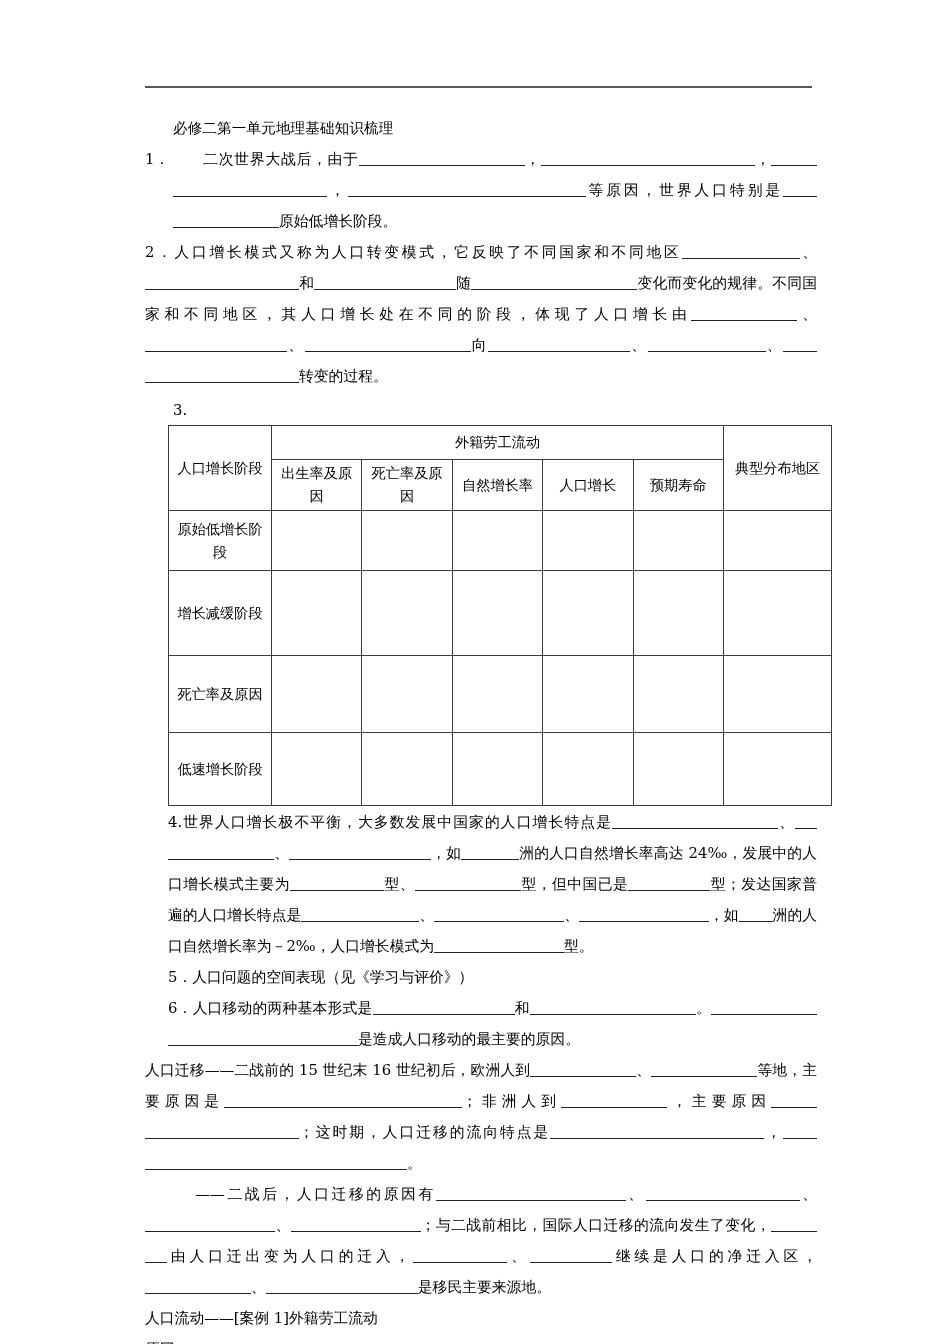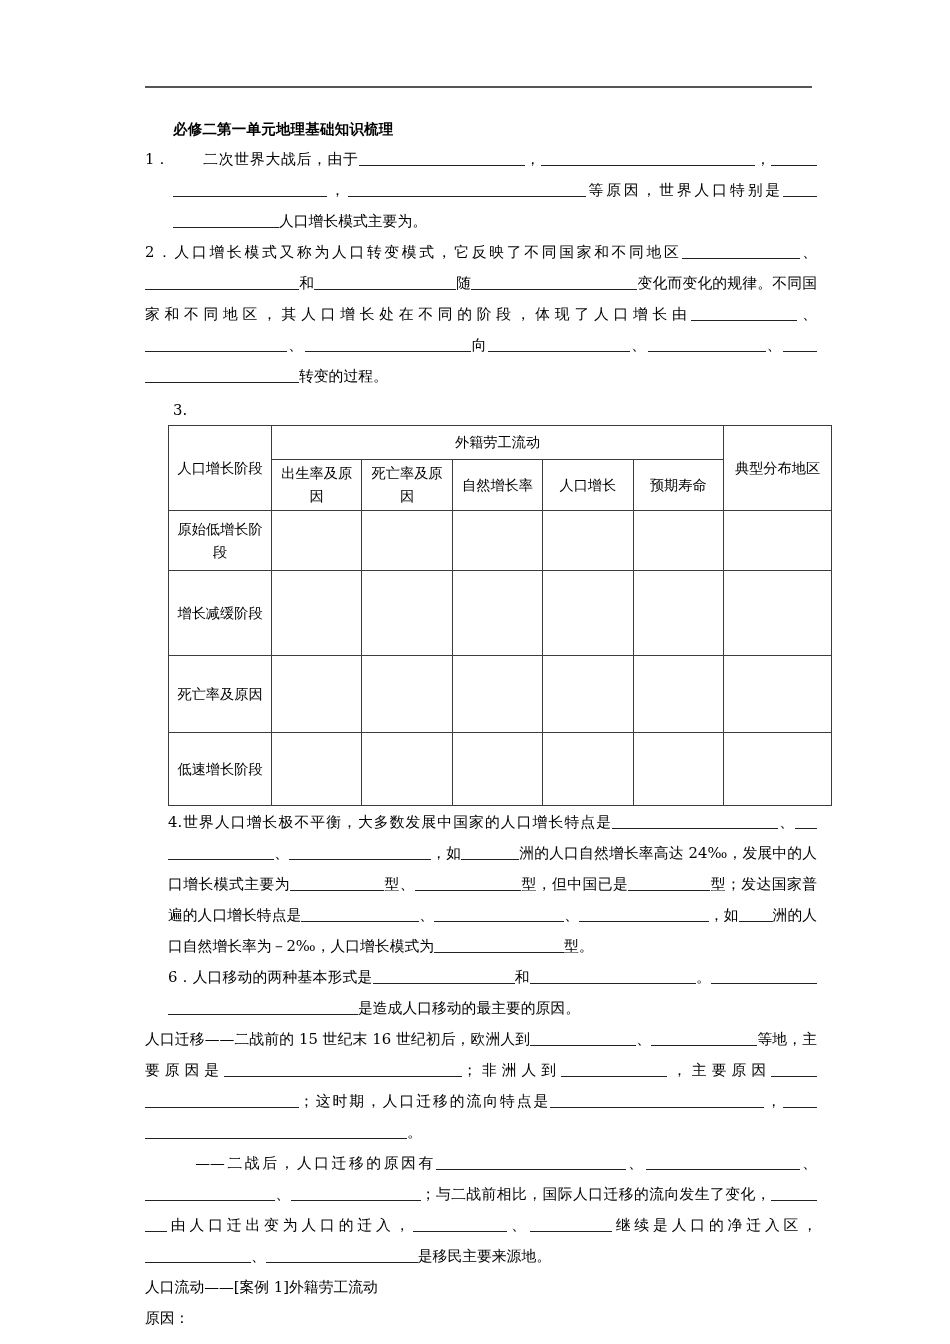--- a/index.html
+++ b/index.html
@@ -36,21 +36,21 @@
 
   
   .content {
     position: absolute;
     left: 145px;
     top: 118px;
     width: 672px;
   }
 
   .doc-title {
-    font-weight: bold;
+    font-weight: normal;
     font-size: 14.5px;
     line-height: 21px;
     margin: 0 0 4px 28px;
     letter-spacing: 0.2px;
   }
 
   
   .item {
     font-size: 14.8px;
     line-height: 31px;
@@ -163,21 +163,21 @@
 
 <div class="page">
 
   <div class="header-rule"></div>
 
   <div class="content">
 
     <div class="doc-title">必修二第一单元地理基础知识梳理</div>
 
     <div class="item indent-num">
-      <span class="num">1．</span><span class="lead-in"></span><span>二次世界大战后，由于</span><span class="blank b14"></span><span>，</span><span class="blank b18"></span><span>，</span><span class="blank b4"></span><span class="blank b13"></span><span>，</span><span class="blank b20"></span><span>等原因，世界人口特别是</span><span class="blank b3"></span><span class="blank b9"></span><span>人口增长模式主要为。</span>
+      <span class="num">1．</span><span class="lead-in"></span><span>二次世界大战后，由于</span><span class="blank b14"></span><span>，</span><span class="blank b18"></span><span>，</span><span class="blank b4"></span><span class="blank b13"></span><span>，</span><span class="blank b20"></span><span>等原因，世界人口特别是</span><span class="blank b3"></span><span class="blank b9"></span><span>原始低增长阶段。</span>
     </div>
 
     <div class="item">
       <span>2．</span><span>人口增长模式又称为人口转变模式，它反映了不同国家和不同地区</span><span class="blank b10"></span><span>、</span><span class="blank b13"></span><span>和</span><span class="blank b12"></span><span>随</span><span class="blank b14"></span><span>变化而变化的规律。</span><span>不同国家和不同地区，其人口增长处在不同的阶段，体现了人口增长由</span><span class="blank b9"></span><span>、</span><span class="blank b12"></span><span>、</span><span class="blank b14"></span><span>向</span><span class="blank b12"></span><span>、</span><span class="blank b10"></span><span>、</span><span class="blank b3"></span><span class="blank b13"></span><span>转变的过程。</span>
     </div>
 
     <div class="sec3-num">3.</div>
 
     <div class="tbl-wrap">
       <table class="grid">
@@ -232,20 +232,23 @@
             <td></td>
           </tr>
         </tbody>
       </table>
     </div>
 
     <div class="item" style="margin-left:23px">
       <span>4.</span><span>世界人口增长极不平衡，大多数发展中国家的人口增长特点是</span><span class="blank b14"></span><span>、</span><span class="blank b2"></span><span class="blank b9"></span><span>、</span><span class="blank b12"></span><span>，如</span><span class="blank b5"></span><span>洲的人口自然增长率高达 24‰，发展中的</span><span>人口增长模式主要为</span><span class="blank b8"></span><span>型、</span><span class="blank b9"></span><span>型，但中国已是</span><span class="blank b7"></span><span>型；发达国</span><span>家普遍的人口增长特点是</span><span class="blank b10"></span><span>、</span><span class="blank b11"></span><span>、</span><span class="blank b11"></span><span>，如</span><span class="blank b3"></span><span>洲的</span><span>人口自然增长率为－2‰，人口增长模式为</span><span class="blank b11"></span><span>型。</span>
     </div>
 
+    <div class="item" style="margin-left:23px">
+      <span>5．</span><span>人口问题的空间表现（见《学习与评价》）</span>
+    </div>
 
     <div class="item" style="margin-left:23px">
       <span>6．</span><span>人口移动的两种基本形式是</span><span class="blank b12"></span><span>和</span><span class="blank b14"></span><span>。</span><span class="blank b9"></span><span class="blank b16"></span><span>是造成人口移动的最主要的原因。</span>
     </div>
 
     <div class="item-plain">
       <span>人口迁移——二战前的 15 世纪末 16 世纪初后，欧洲人到</span><span class="blank b9"></span><span>、</span><span class="blank b9"></span><span>等</span><span>地，主要原因是</span><span class="blank b20"></span><span>；非洲人到</span><span class="blank b9"></span><span>，主要原因</span><span class="blank b4"></span><span class="blank b13"></span><span>；这时期，人口迁移的流向特点是</span><span class="blank b18"></span><span>，</span><span class="blank b3"></span><span class="blank b22"></span><span>。</span>
     </div>
 
     <div class="item-plain">

